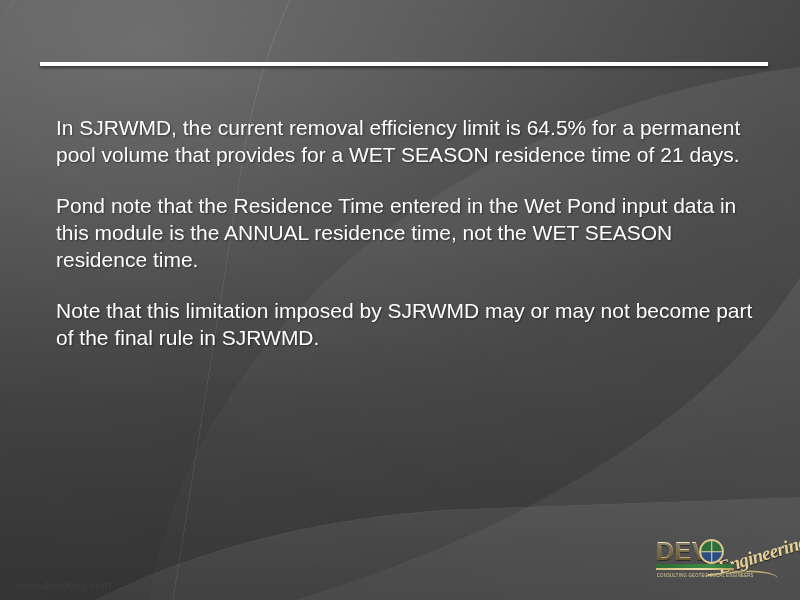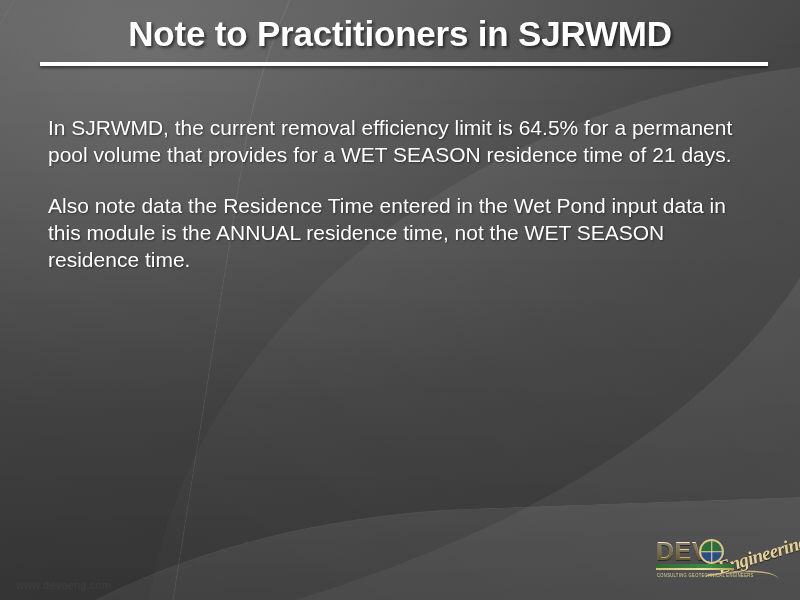--- a/index.html
+++ b/index.html
@@ -128,21 +128,21 @@
   .body {
     position: absolute;
     left: 48px;
     top: 114px;
     width: 706px;
   }
   .para {
     color: #ffffff;
     font-size: 21px;
     line-height: 27px;
-    margin: 0 0 24px 0;
+    margin: 0 0 24px 8px;
     text-shadow: 1px 1px 2px rgba(0,0,0,0.45);
   }
   .para:last-child { margin-bottom: 0; }
 
   
   .site-url {
     position: absolute;
     left: 16px;
     bottom: 9px;
     color: #3f3f3f;
@@ -252,26 +252,26 @@
 
   <div class="bg-base"></div>
   <div class="bg-vert"></div>
   <div class="bg-wedge"></div>
   <div class="bg-lower-right"></div>
   <div class="bg-streak"></div>
   <div class="bg-streak2"></div>
   <div class="bg-footband"></div>
   <div class="bg-footband-edge"></div>
 
-  <div class="title">Note to Practitioners in SJRWMD</div>
   <div class="title-rule"></div>
 
   <div class="body">
     <p class="para">In SJRWMD, the current removal efficiency limit is 64.5% for a permanent pool volume that provides for a WET SEASON residence time of 21 days.</p>
-    <p class="para">Also note data the Residence Time entered in the Wet Pond input data in this module is the ANNUAL residence time, not the WET SEASON residence time.</p>
+    <p class="para">Pond note that the Residence Time entered in the Wet Pond input data in this module is the ANNUAL residence time, not the WET SEASON residence time.</p>
+    <p class="para">Note that this limitation imposed by SJRWMD may or may not become part of the final rule in SJRWMD.</p>
   </div>
 
   <div class="site-url">www.devoeng.com</div>
 
   <div class="logo">
     <div class="logo-word">DEV</div>
     <div class="logo-globe"></div>
     <div class="logo-swoosh"></div>
     <div class="logo-script">Engineering</div>
     <div class="logo-bar-green"></div>

